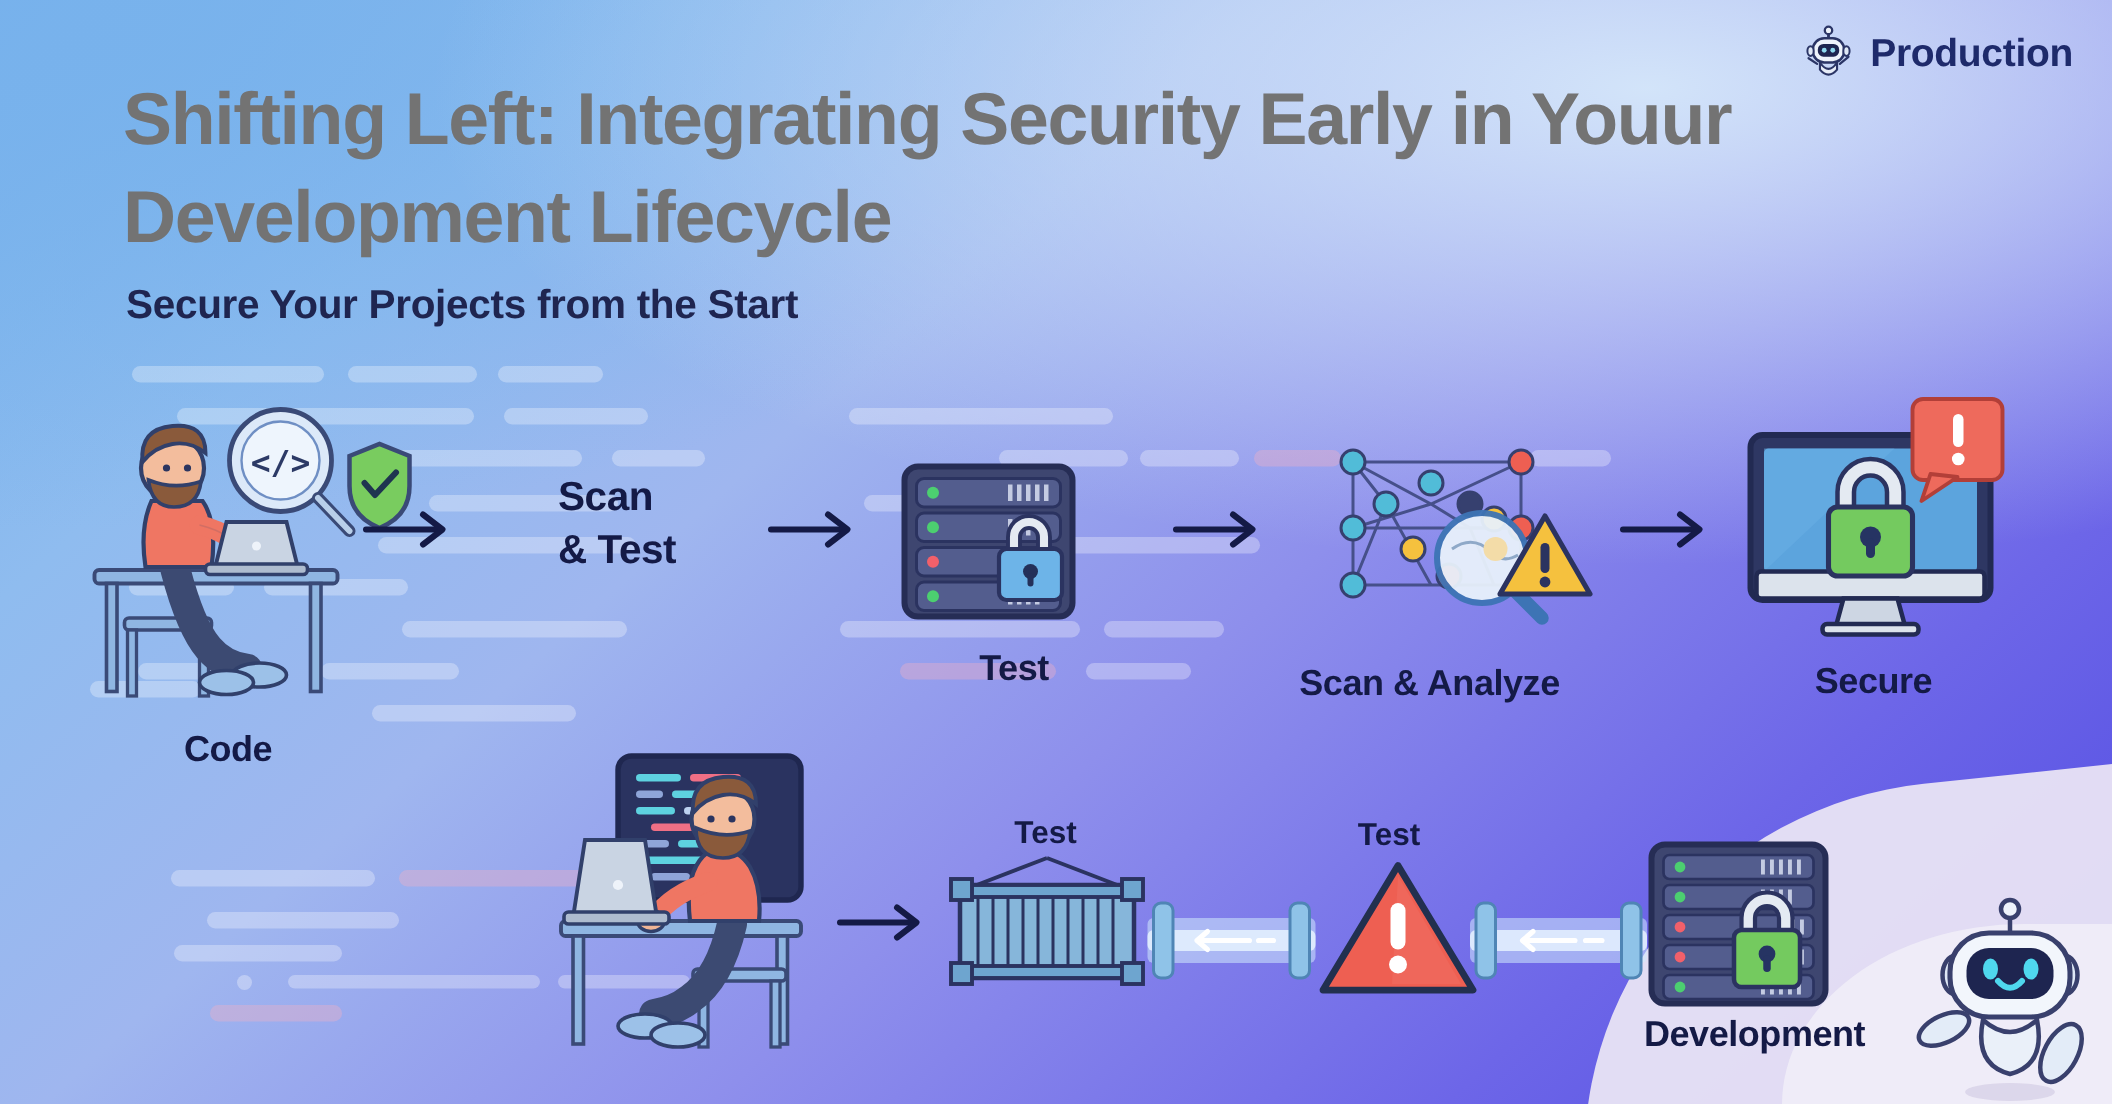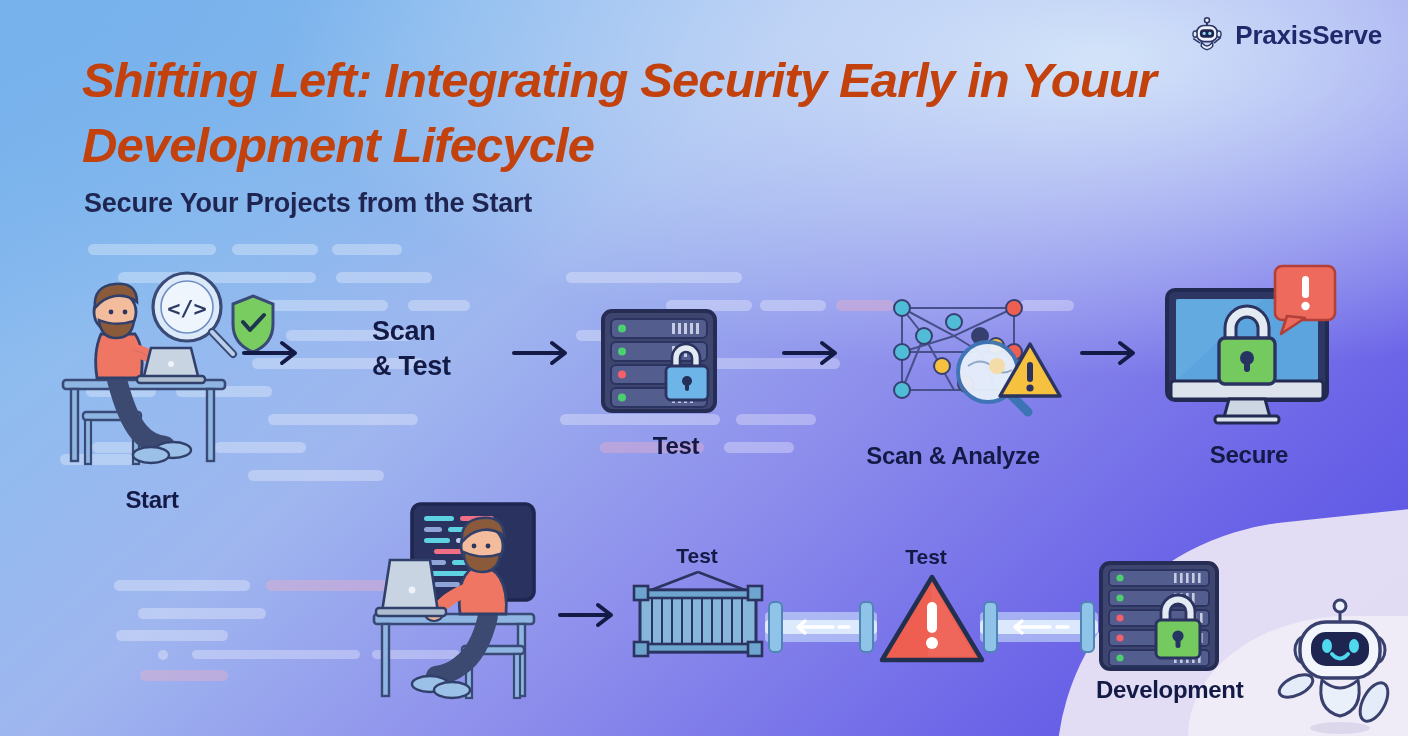--- a/index.html
+++ b/index.html
@@ -31,23 +31,22 @@
   .codebar.pink{ background:rgba(243,176,196,.38); }
   .codebar.sm{ height:9px; }
   .codedot{ position:absolute; width:10px; height:10px; border-radius:50%; background:rgba(255,255,255,.32); }
 
   
   .logo{ position:absolute; top:16px; right:26px; display:flex; align-items:center; gap:9px; }
   .logo-text{ font-size:26px; font-weight:700; color:#1e2a6b; letter-spacing:-.2px; }
 
   h1.title{
     position:absolute; left:82px; top:48px; width:1110px;
-    font-size:49px; line-height:1.32; font-weight:700; color:#c2410c;
+    font-size:49px; line-height:1.32; font-weight:700; color:#737373;
     letter-spacing:-.9px;
-    font-style:italic;
   }
   .subtitle{
     position:absolute; left:84px; top:188px;
     font-size:27px; font-weight:700; color:#1f2550; letter-spacing:-.2px;
   }
 
   
   .stage-label{
     position:absolute; font-size:24px; font-weight:700; color:#141a46;
     text-align:center; letter-spacing:-.3px; white-space:nowrap;
@@ -118,21 +117,21 @@
       <rect x="12.5" y="14" width="15" height="9" rx="4" fill="#1e2550"></rect>
       <circle cx="17" cy="18.4" r="1.7" fill="#8fd9ee"></circle>
       <circle cx="23" cy="18.4" r="1.7" fill="#8fd9ee"></circle>
       <ellipse cx="7.4" cy="19" rx="2.2" ry="3.4" fill="#dfe8f6" stroke="#2b3566" stroke-width="1.4"></ellipse>
       <ellipse cx="32.6" cy="19" rx="2.2" ry="3.4" fill="#dfe8f6" stroke="#2b3566" stroke-width="1.4"></ellipse>
       <path d="M14 27 q6 9 12 0 v5 q-6 7 -12 0 z" fill="#e7edf8" stroke="#2b3566" stroke-width="1.5"></path>
       <path d="M12 28 l-6 -4" stroke="#2b3566" stroke-width="1.6" stroke-linecap="round"></path>
       <path d="M28 28 l6 -5" stroke="#2b3566" stroke-width="1.6" stroke-linecap="round"></path>
     </svg>
   </span>
-  <span class="logo-text">PraxisServe</span>
+  <span class="logo-text">Production</span>
 </div>
 
 <h1 class="title">Shifting Left: Integrating Security Early in Youur Development Lifecycle</h1>
 <div class="subtitle">Secure Your Projects from the Start</div>
 
 <div class="node" style="left:55px; top:262px;">
   <svg width="230" height="215" viewBox="0 0 230 215">
 
     <circle cx="132" cy="45" r="34" fill="#dce9f9" stroke="#3a4a77" stroke-width="3.2"></circle>
     <circle cx="132" cy="45" r="26" fill="#eef5fd" stroke="#6f8fc4" stroke-width="1.6"></circle>
@@ -167,21 +166,21 @@
     <path d="M40 46 q-2 -22 20 -24 q22 -2 22 18 q-10 -8 -22 -6 q-12 2 -20 12 z" fill="#8a5a3b" stroke="#31406b" stroke-width="2.6"></path>
     <path d="M44 58 q2 18 17 18 q16 0 18 -17 q-18 6 -35 -1 z" fill="#8a5a3b" stroke="#31406b" stroke-width="2.4"></path>
     <circle cx="56" cy="50" r="2.4" fill="#2b3560"></circle>
     <circle cx="70" cy="50" r="2.4" fill="#2b3560"></circle>
 
     <path d="M96 86 l40 0 l8 32 l-56 0 z" fill="#c9d4e3" stroke="#31406b" stroke-width="2.6"></path>
     <circle cx="116" cy="102" r="3" fill="#eef3fa"></circle>
     <rect x="82" y="114" width="68" height="7" rx="3" fill="#aebccf" stroke="#31406b" stroke-width="2.4"></rect>
   </svg>
 </div>
-<div class="stage-label" style="left:112px; top:486px; width:80px;">Start</div>
+<div class="stage-label" style="left:112px; top:486px; width:80px;">Code</div>
 
 <div class="arrow" style="left:242px; top:338px;">
   <svg width="62" height="30" viewBox="0 0 62 30">
     <line x1="2" y1="15" x2="50" y2="15" stroke="#141a46" stroke-width="4" stroke-linecap="round"></line>
     <path d="M40 5 l13 10 l-13 10" fill="none" stroke="#141a46" stroke-width="4" stroke-linecap="round" stroke-linejoin="round"></path>
   </svg>
 </div>
 
 <div class="stage-label two-line" style="left:372px; top:314px;">
   <div style="font-size:27px;">Scan</div>

